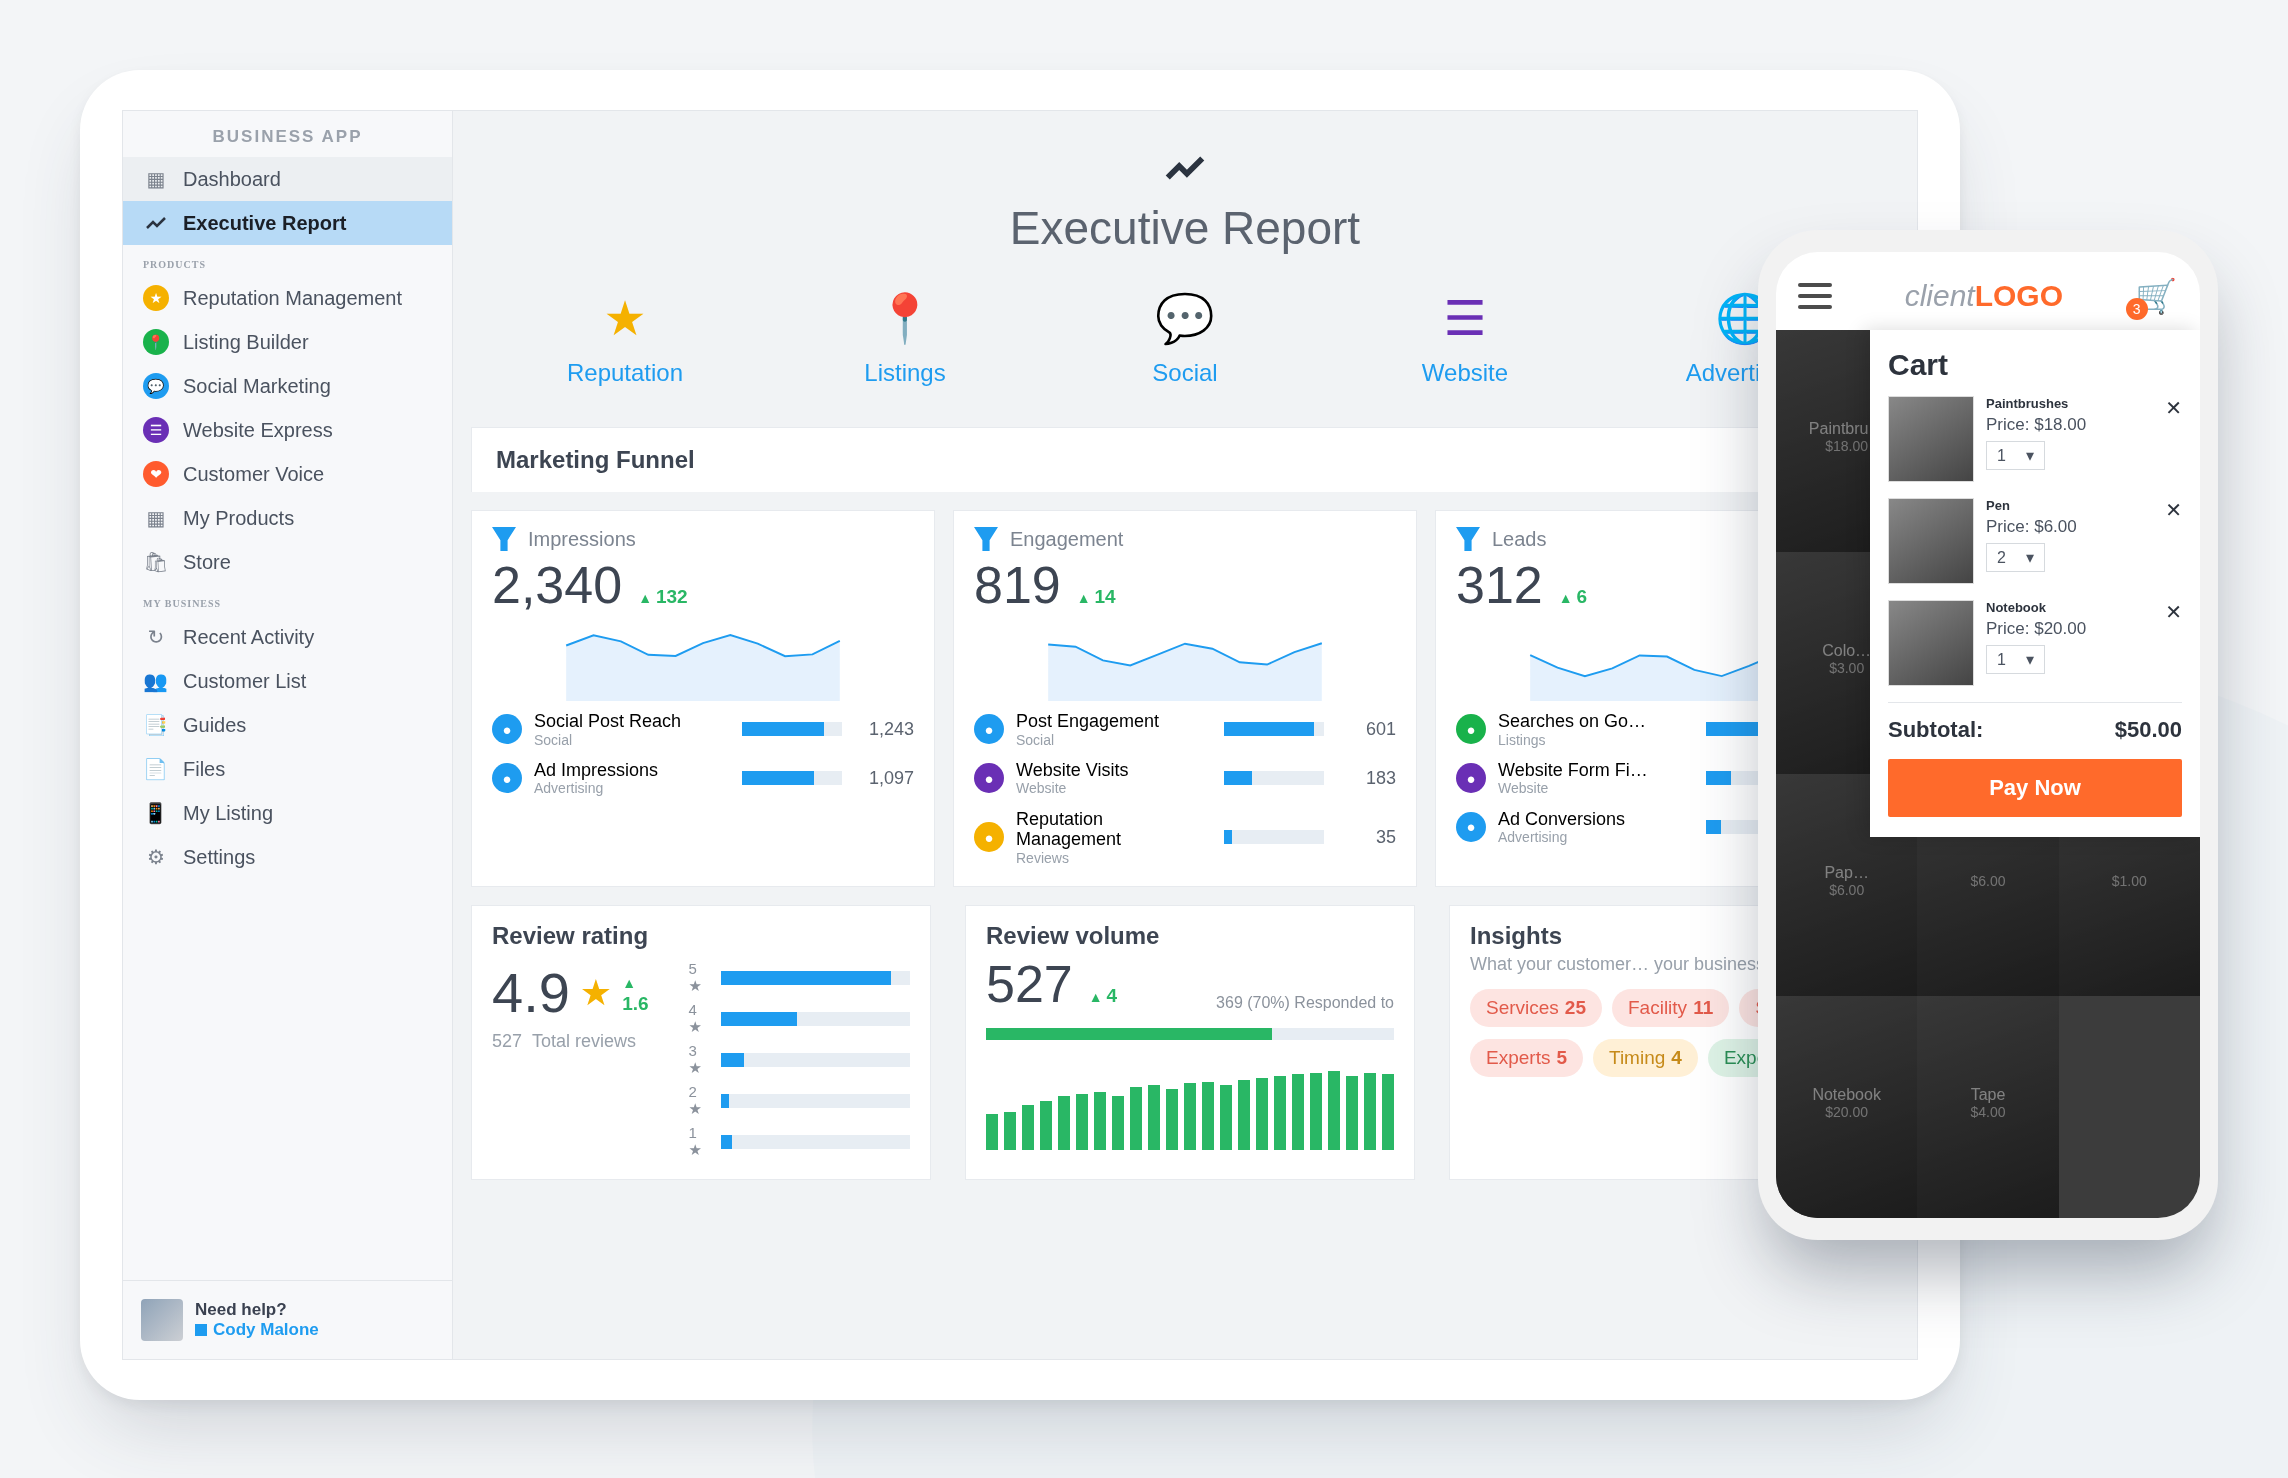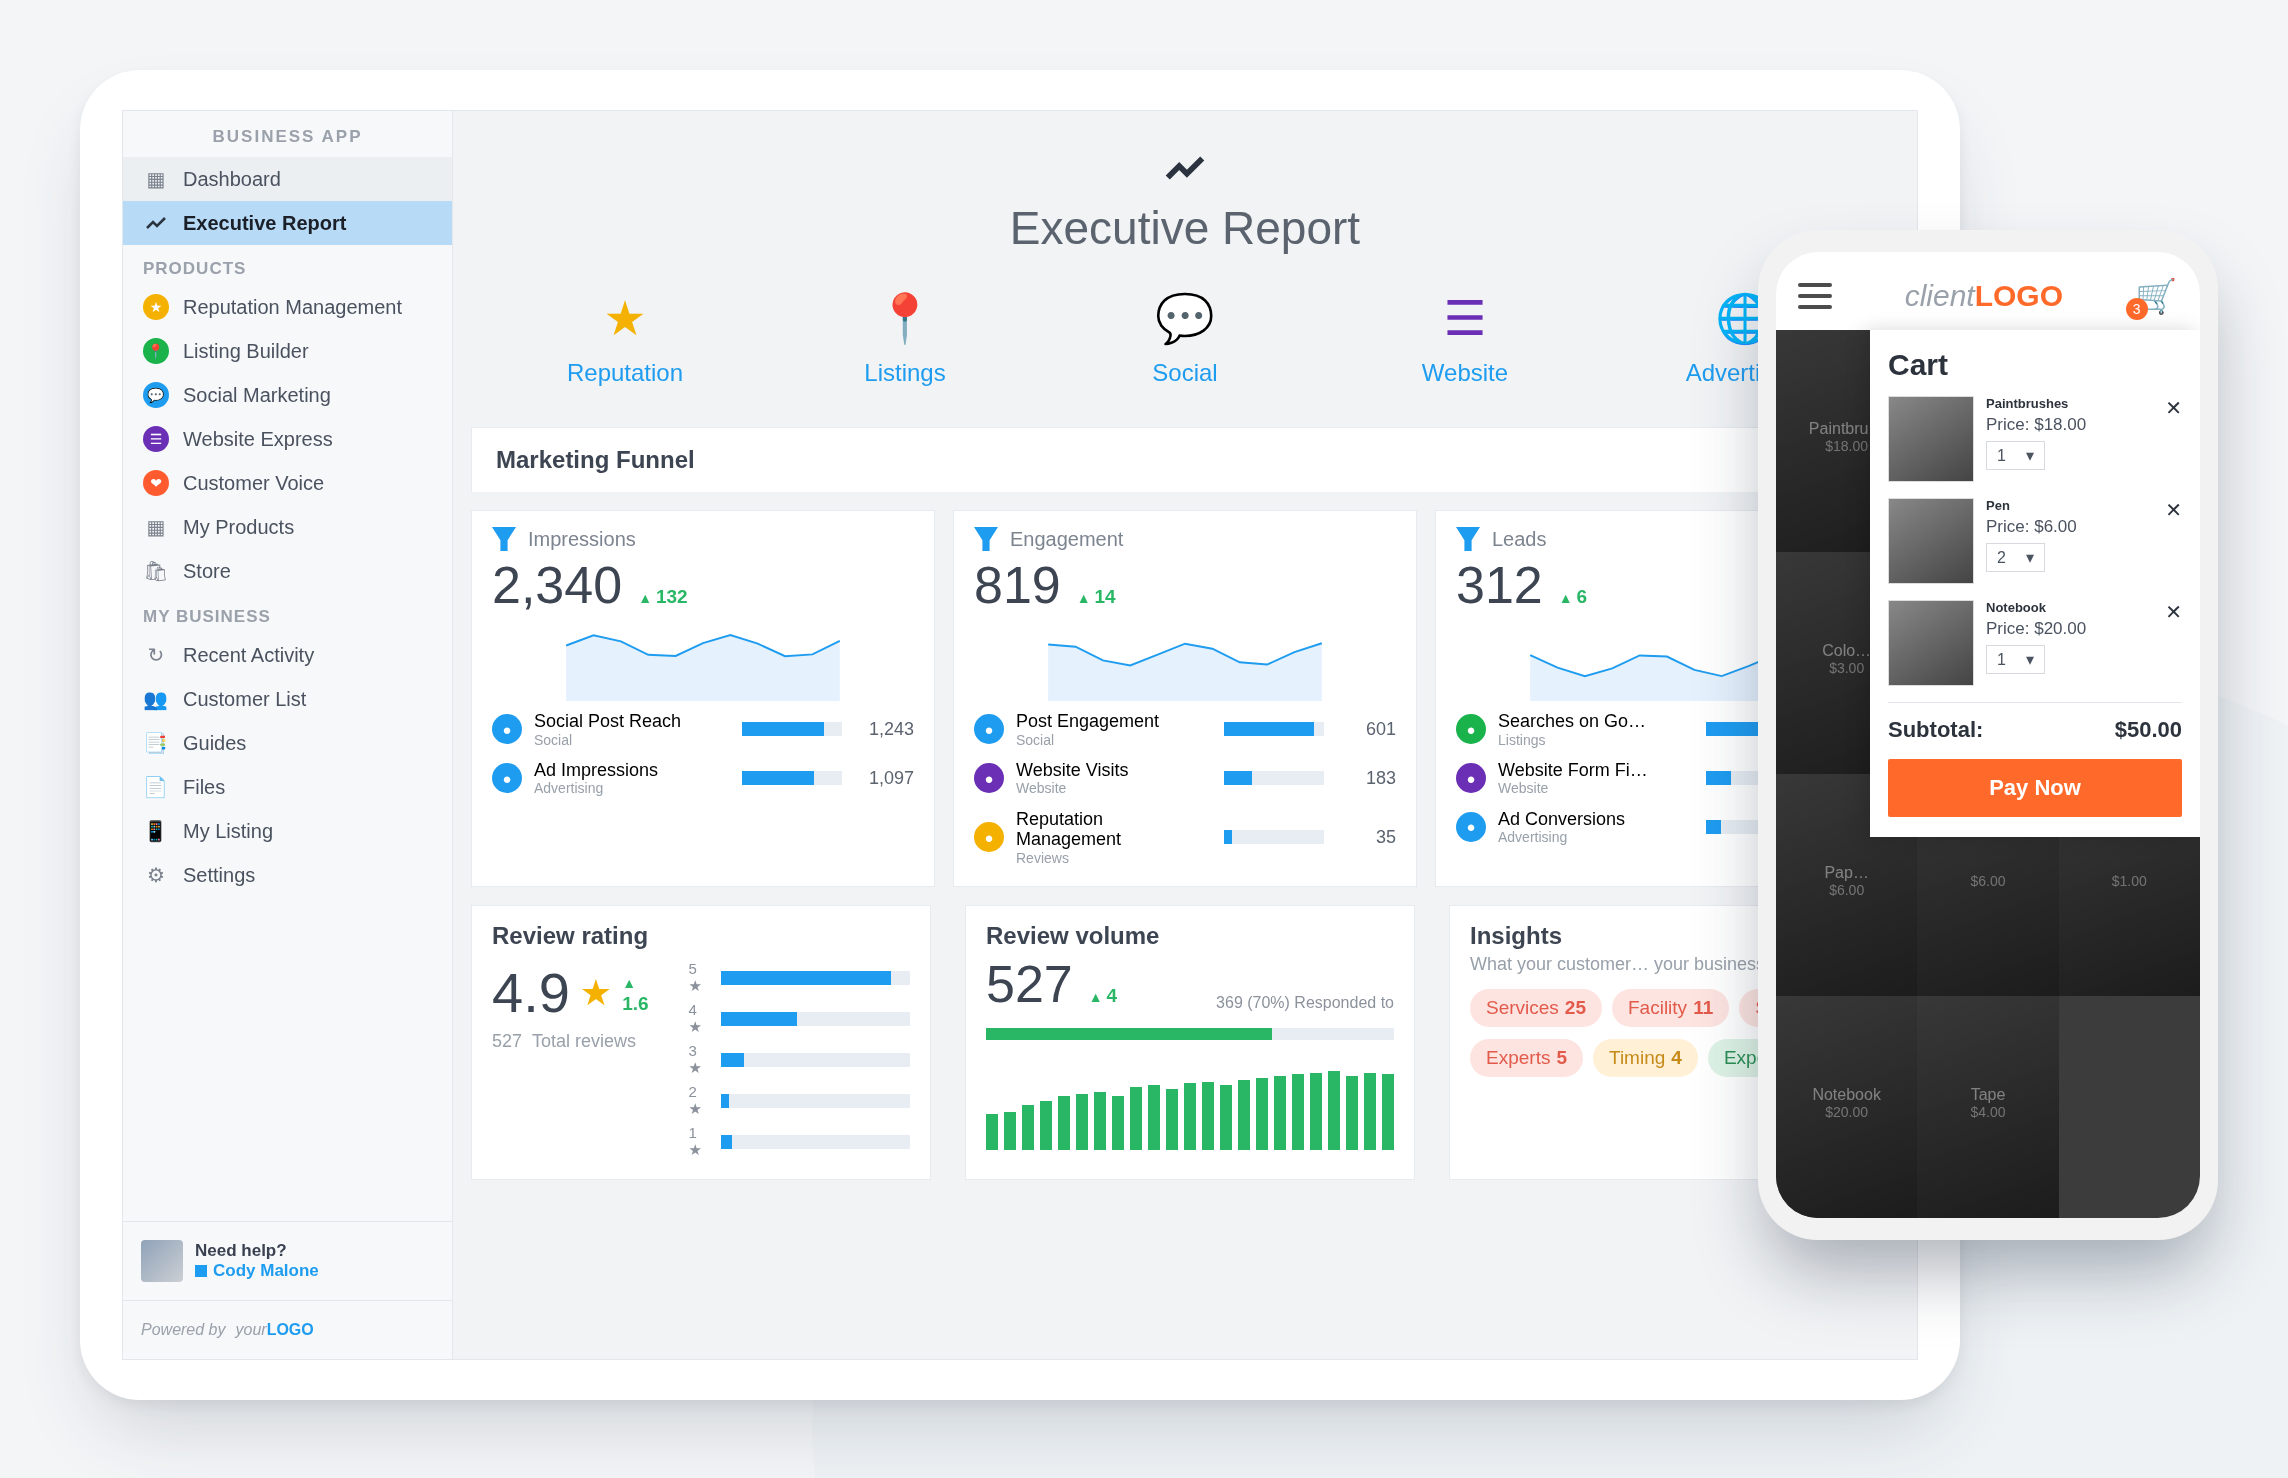--- a/index.html
+++ b/index.html
@@ -13,21 +13,21 @@
     padding: 40px 42px;
   }
   .app {
     width: 100%; height: 100%; background: #f1f3f5; border: 1px solid #e3e6ea;
     display: flex; overflow: hidden;
   }
 
   
   .sidebar { width: 330px; background: #f7f8fa; border-right: 1px solid #e3e6ea; display: flex; flex-direction: column; }
   .sidebar-title { text-align: center; font-size: 17px; letter-spacing: 2px; color: #9aa1ab; padding: 16px 0 10px; font-weight: 600; }
-  .sb-section { font-size: 17px; color: #9aa1ab; letter-spacing: 1px; padding: 14px 20px 6px; font-weight: 600; }
+  .sb-section { font-size: 10px; color: #9aa1ab; letter-spacing: 1px; padding: 14px 20px 6px; font-weight: 600; font-family: Liberation Serif, serif; }
   .sb-item { display: flex; align-items: center; gap: 14px; padding: 9px 20px; font-size: 20px; color: #4a525f; cursor: pointer; }
   .sb-item .ic { width: 26px; height: 26px; display: inline-flex; align-items: center; justify-content: center; color: #7b828d; }
   .sb-item.active { background: #b7daf6; color: #1b1f27; font-weight: 600; }
   .sb-item.dashboard { background: #eceff2; }
   .sb-dot { width: 26px; height: 26px; border-radius: 50%; display: inline-flex; align-items: center; justify-content: center; color: #fff; font-size: 14px; }
   .c-star { background:#f5b100;} .c-pin{background:#19b24b;} .c-social{background:#1e9cf0;} .c-web{background:#6a2fb5;} .c-voice{background:#ff5b2e;} .c-ad{background:#1e9cf0;}
   .sidebar-spacer { flex: 1; }
 
   .help-box { display:flex; align-items:center; gap:12px; padding: 18px 18px; border-top:1px solid #e3e6ea; font-size:17px; }
   .help-box .avatar { width:42px;height:42px;background:linear-gradient(135deg,#8fa3b8,#cccfd4);border-radius:4px; }
@@ -217,24 +217,20 @@
 
       <div class="help-box">
         <div class="avatar"></div>
         <div>
           <div class="n1">Need help?</div>
           <div class="n2">
               <span style="width:12px;height:12px;background:#1e9cf0;display:inline-block"></span>
               <span>Cody Malone</span>
             </div>
         </div>
-      </div>
-      <div class="powered">
-        <span>Powered by</span>
-        <span><i>your</i><span class="logo">LOGO</span></span>
       </div>
     </aside>
 
     <main class="main">
       <div class="hero">
         <svg viewBox="0 0 24 24">
             <polyline points="3 17 9 11 13 15 21 7"></polyline>
           </svg>
         <h1>Executive Report</h1>
       </div>

